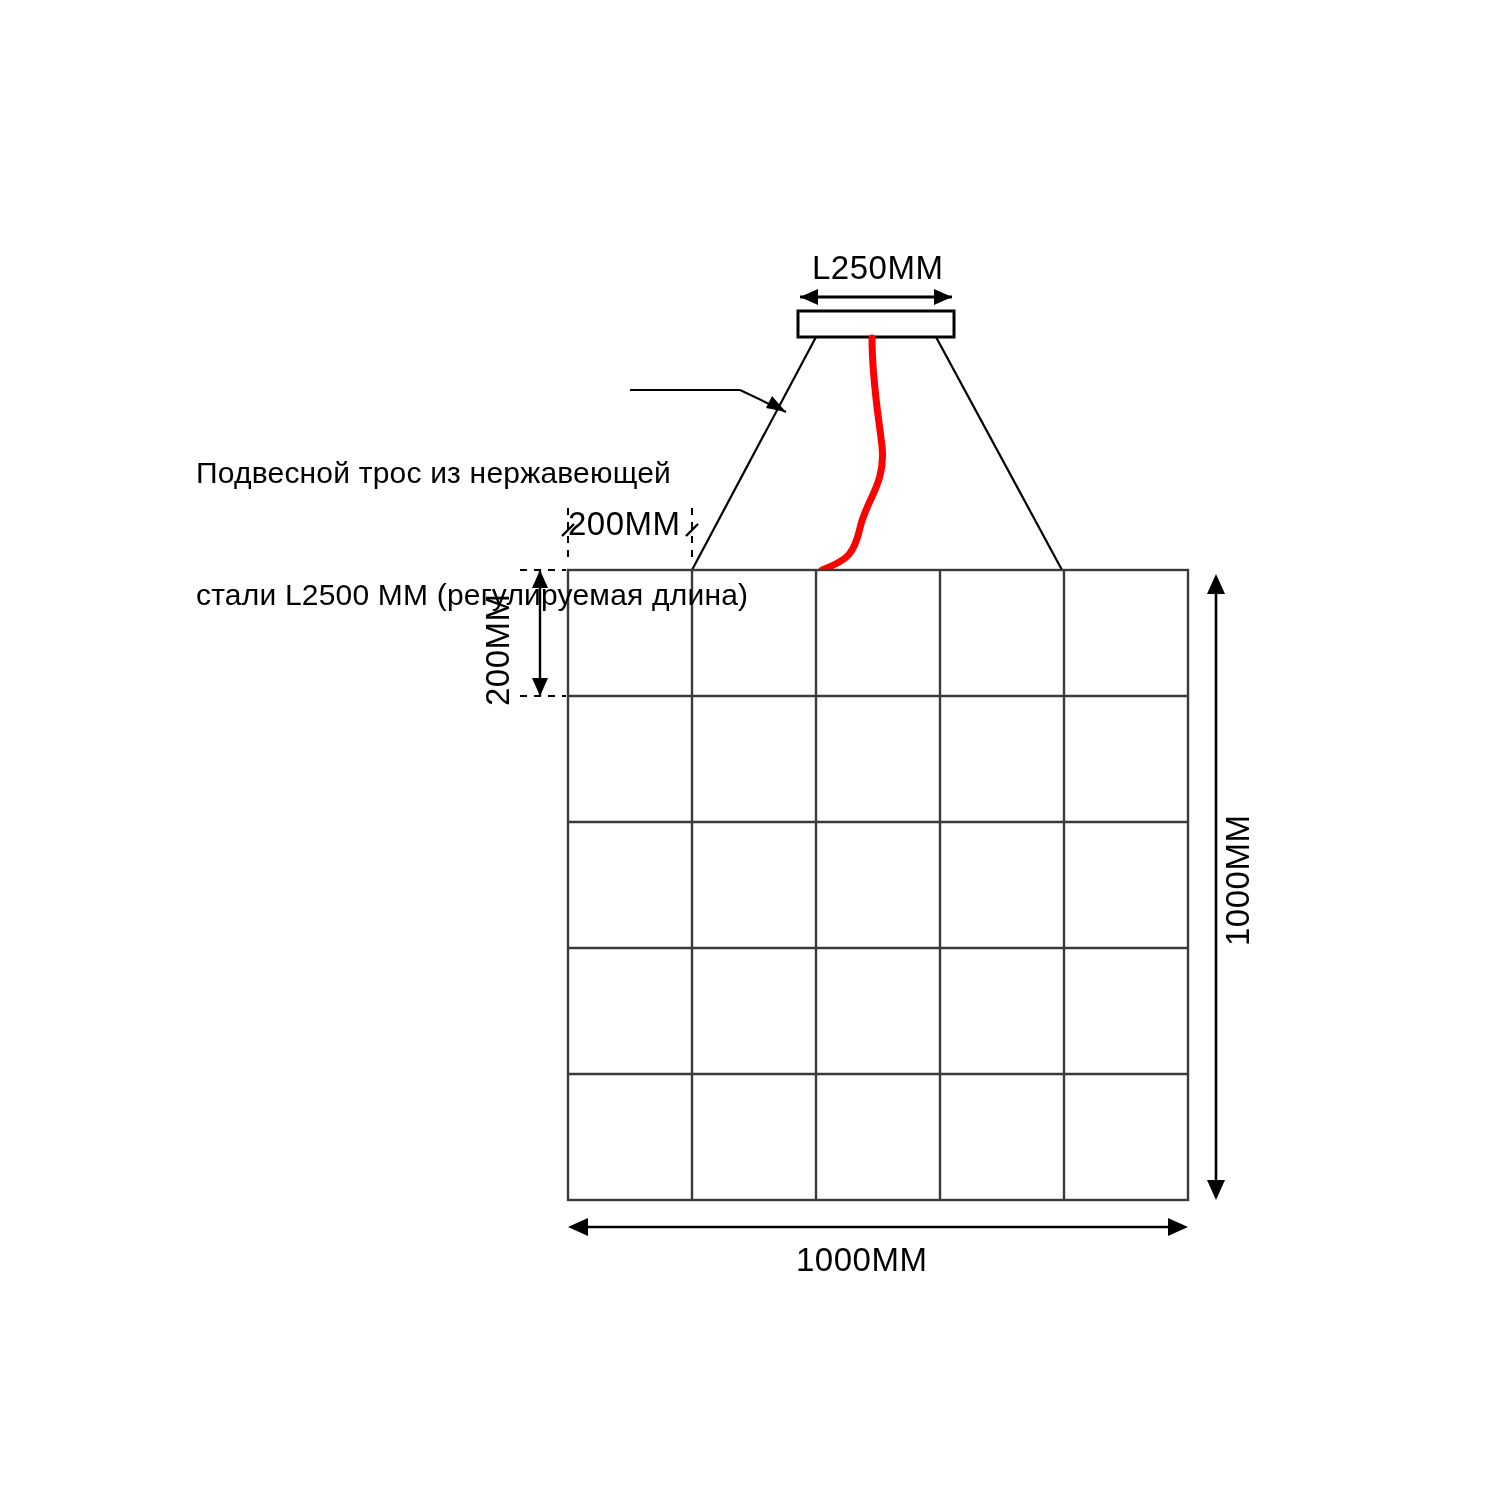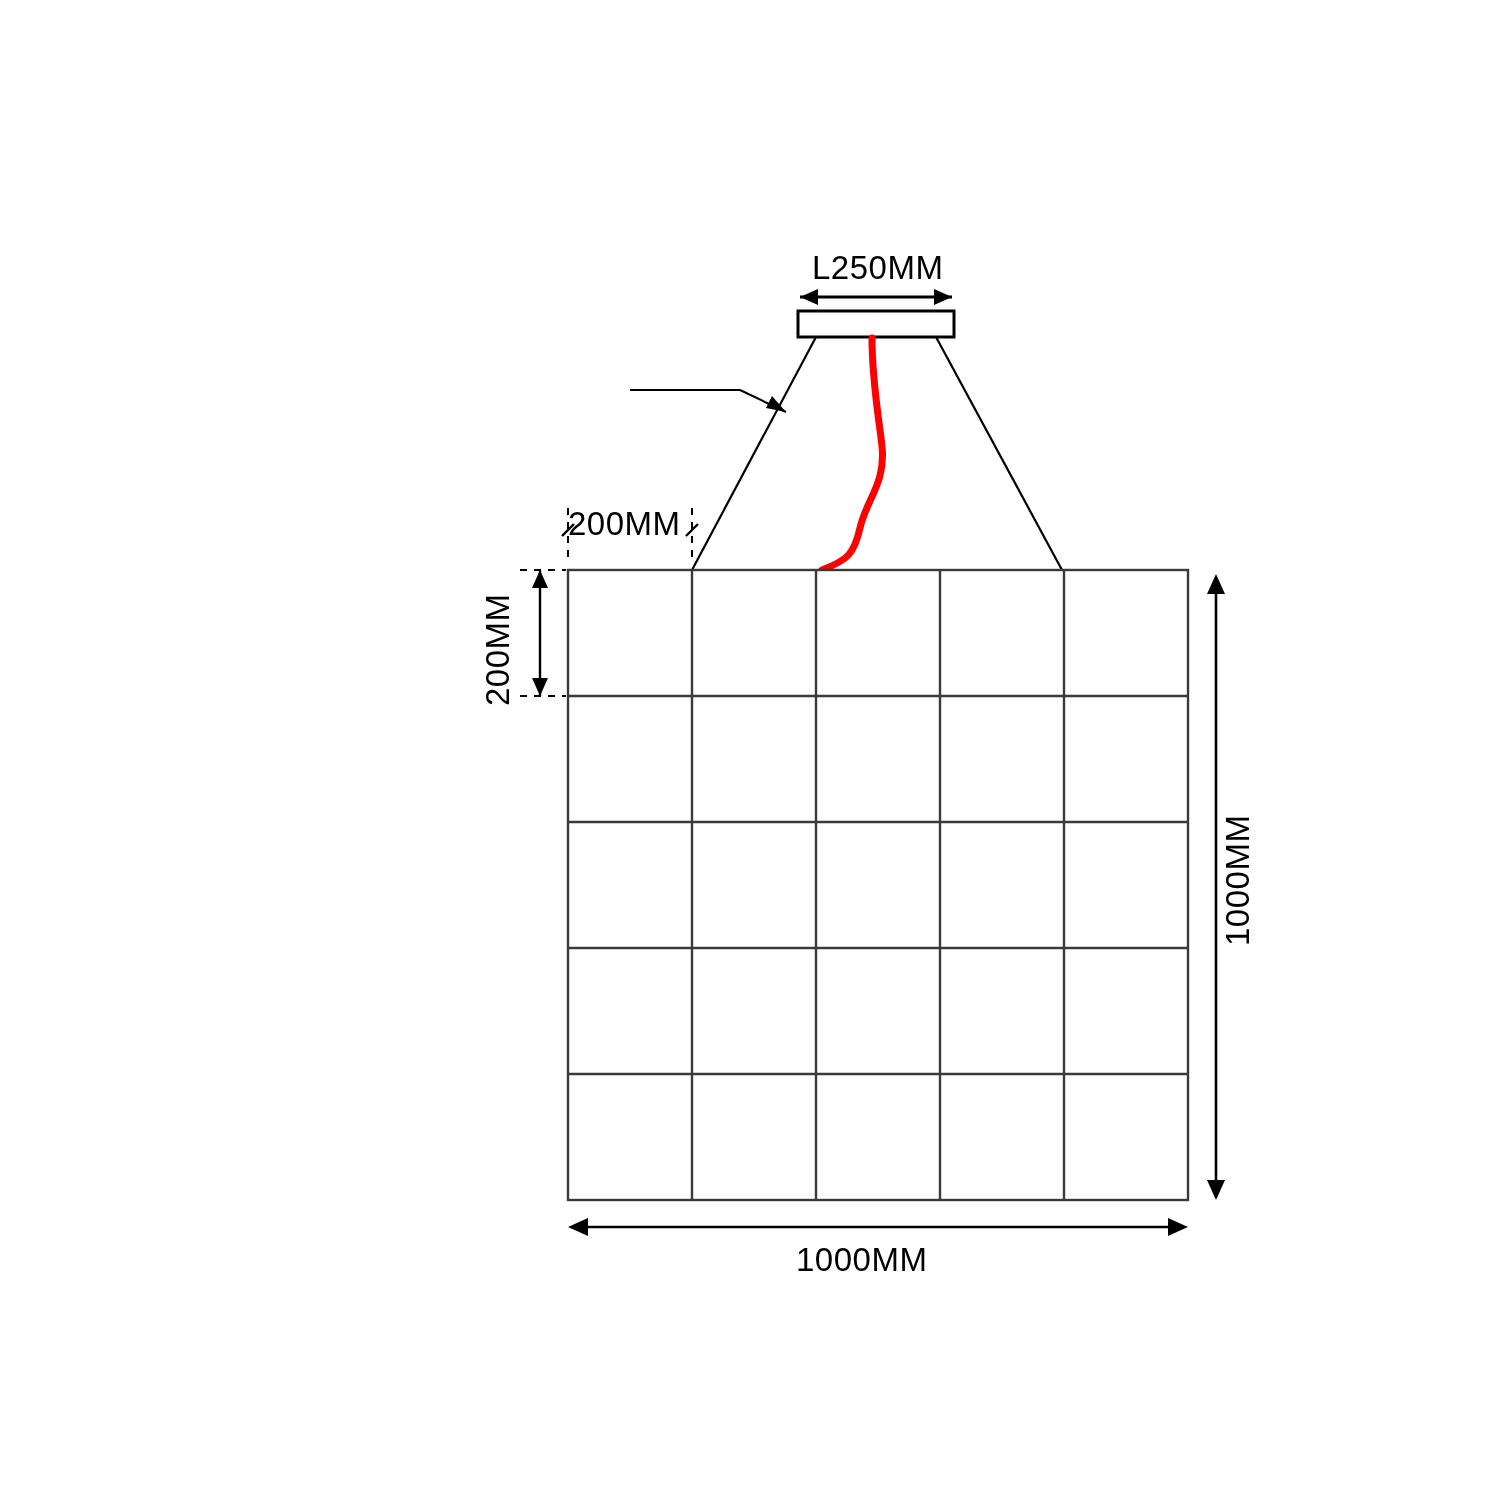--- a/index.html
+++ b/index.html
@@ -147,19 +147,23 @@
     <g>
       <line x1="572" y1="1227" x2="1184" y2="1227" stroke="#000" stroke-width="2.6"></line>
       <polygon points="568,1227 588,1218 588,1236" fill="#000"></polygon>
       <polygon points="1188,1227 1168,1218 1168,1236" fill="#000"></polygon>
     </g>
 
   </svg>
 
   <div class="lbl" id="lbl-top-width">L250MM</div>
 
+  <div class="lbl" id="lbl-cable">
+    <div>Подвесной трос из нержавеющей</div>
+    <div>стали L2500 ММ (регулируемая длина)</div>
+  </div>
 
   <div class="lbl" id="lbl-cell-width">200MM</div>
   <div class="lbl" id="lbl-cell-height">200MM</div>
   <div class="lbl" id="lbl-total-height">1000MM</div>
   <div class="lbl" id="lbl-total-width">1000MM</div>
 
 </div>
 
 </body></html>

